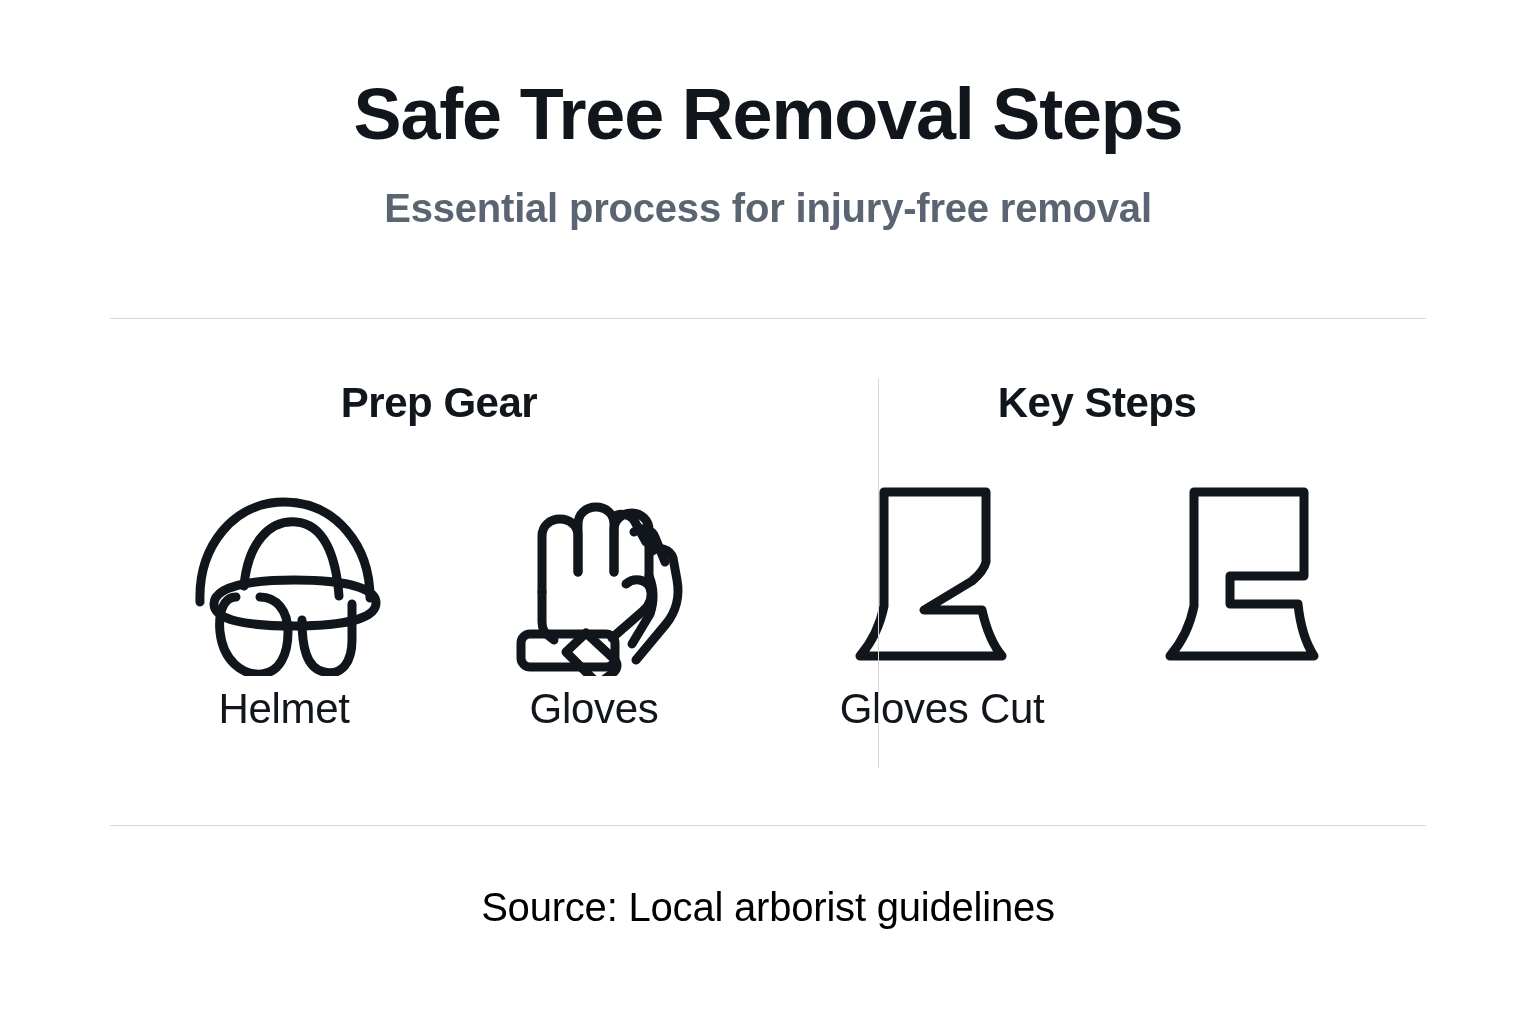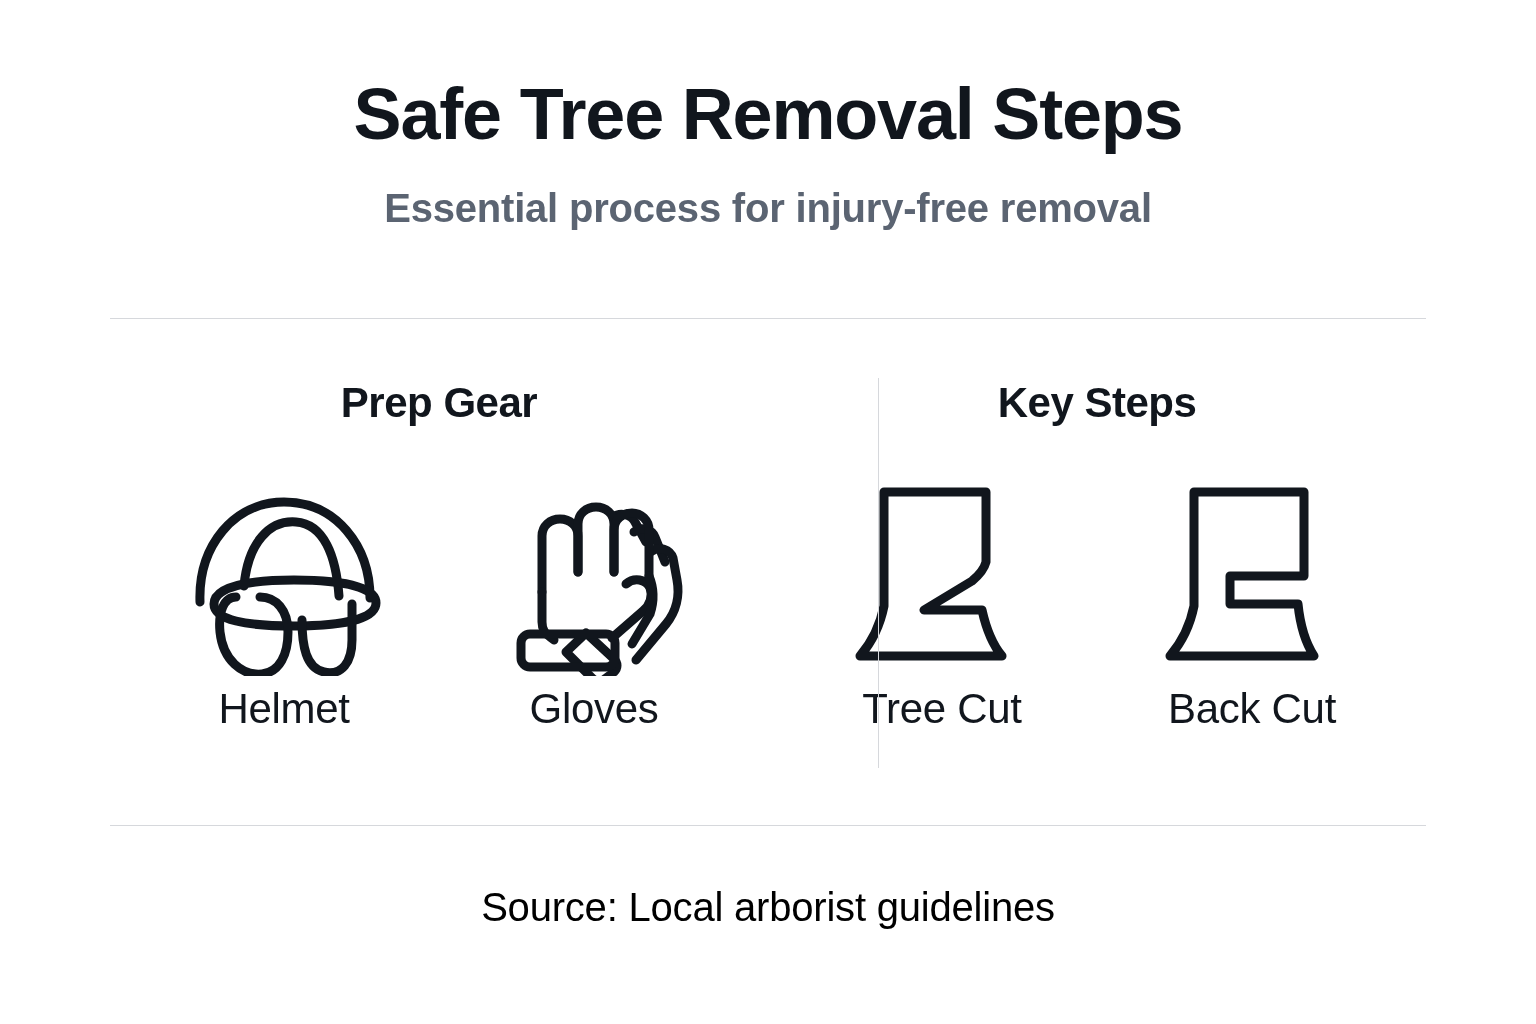--- a/index.html
+++ b/index.html
@@ -223,40 +223,39 @@
                        L144 86
                        C142 94 136 100 130 105
                        L82 134
                        L140 134
                        C144 152 150 168 160 180
                        L18 180
                        C30 166 38 150 42 130
                        Z"></path>
             </svg>
           </div>
-          <div class="item-label">Tree Cut</div>
+          <div class="item-label">Gloves Cut</div>
         </div>
 
         <div class="item">
           <div class="icon-box">
             <svg width="200" height="200" viewBox="0 0 200 200" fill="none" stroke="#11161d" stroke-width="9" stroke-linecap="round" stroke-linejoin="round">
 
               <path d="M42 16
                        L152 16
                        L152 100
                        L78 100
                        L78 128
                        L146 128
                        C148 148 153 166 162 180
                        L18 180
                        C30 166 38 150 42 130
                        Z"></path>
             </svg>
           </div>
-          <div class="item-label">Back Cut</div>
         </div>
 
       </div>
     </div>
 
   </div>
 
   <div class="rule rule-bottom"></div>
 
   <div class="footer">

